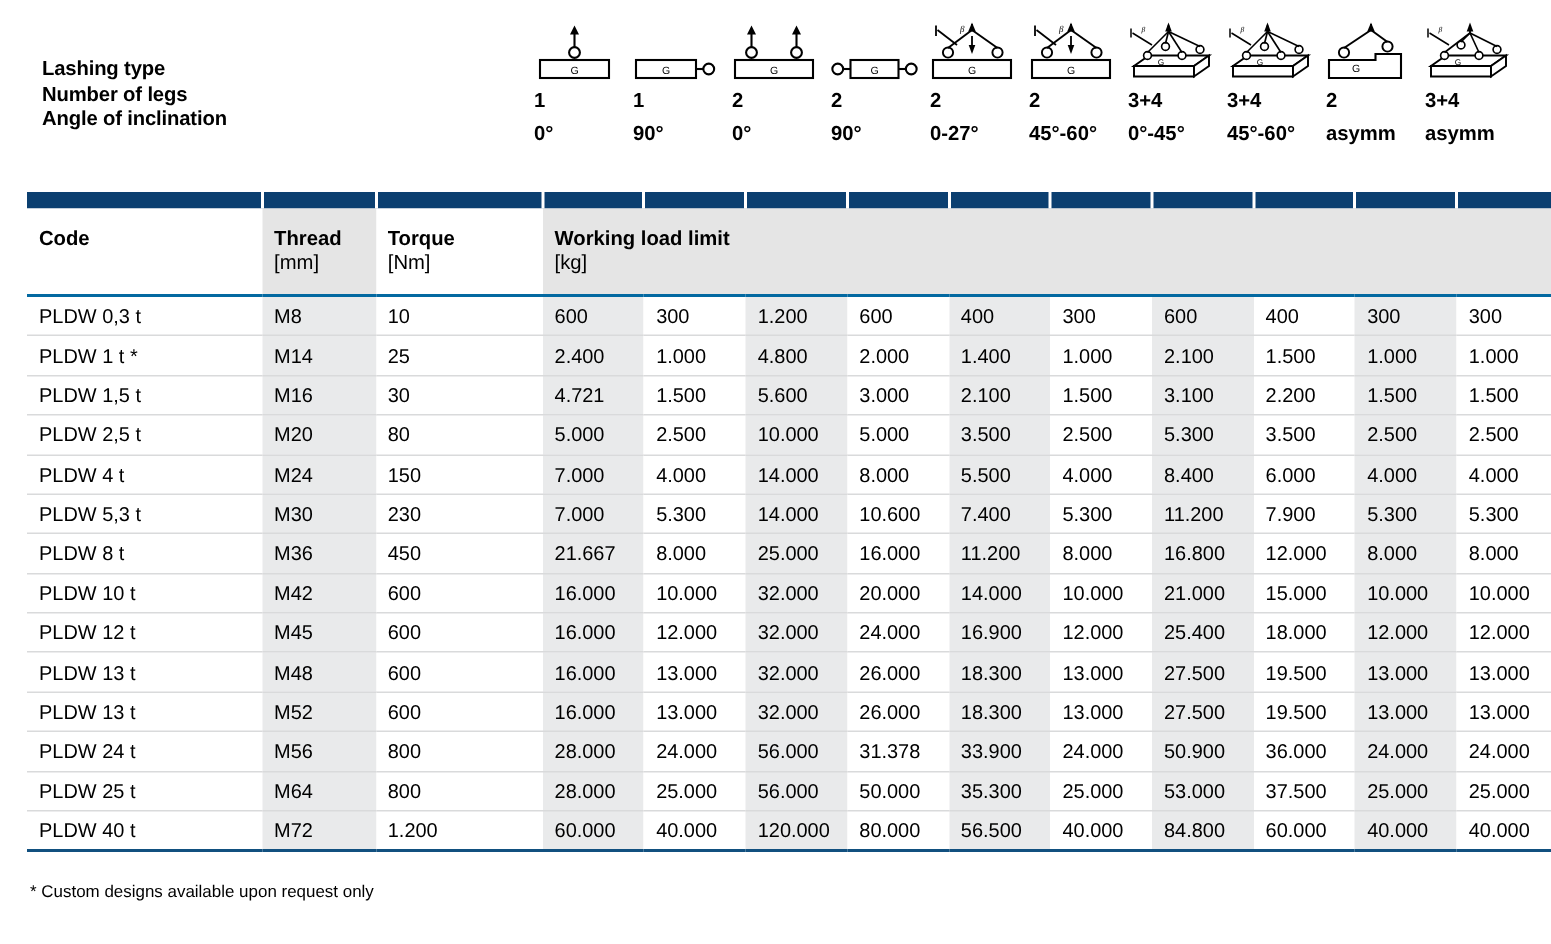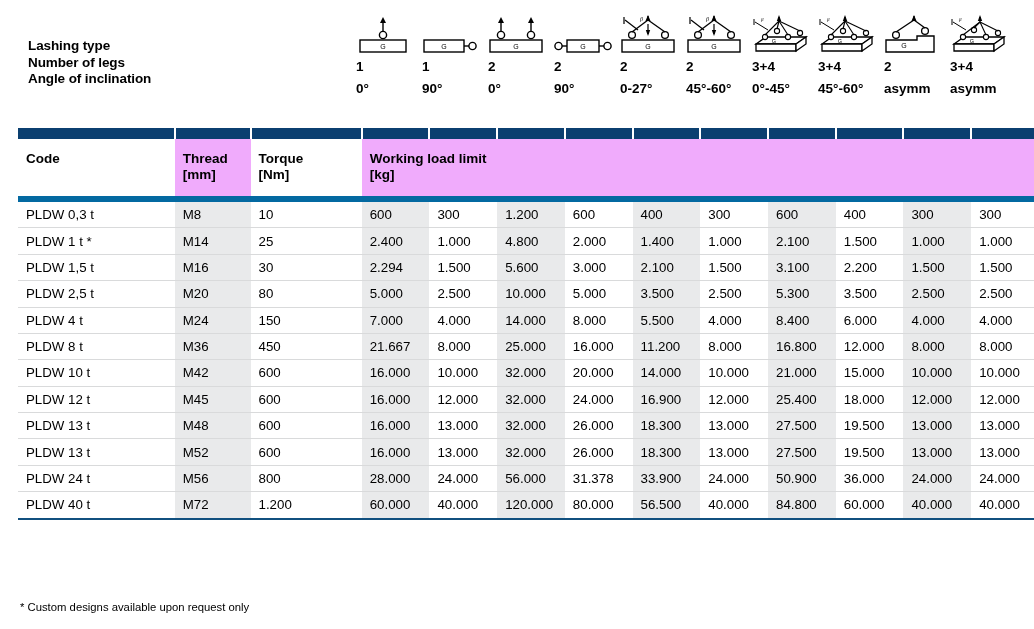--- a/index.html
+++ b/index.html
@@ -67,44 +67,43 @@
   tr.navybar td.last  { border-right: none; }
 
   
   tr.hdr th {
     text-align: left;
     vertical-align: top;
     font-size: 13.5px;
     font-weight: bold;
     line-height: 16px;
     padding: 12px 0 13px 8px;
-    border-bottom: 6px solid #0369a1;
+    border-bottom: 2px solid #0369a1;
     background: #ffffff;
   }
-  tr.hdr th.shade { background: #f0abfc; margin-top: 46px; }
-  .hdr-sub { display: block; font-weight: bold; }
+  tr.hdr th.shade { background: #e5e5e5; margin-top: 46px; }
+  .hdr-sub { display: block; font-weight: normal; }
 
   
   tr.drow td {
     font-size: 13.3px;
     line-height: 15px;
     padding: 5.2px 0 5.2px 8px;
     border-bottom: 1px solid #d9dadb;
     background: #ffffff;
     white-space: nowrap;
   }
   tr.drow td.shade { background: #e9eaeb; }
   tr.drow:last-child td { border-bottom: 2px solid #11507f; }
 
   .footnote {
     position: absolute; left: 20px; top: 588px;
     font-size: 11.3px;
     line-height: 14px;
     white-space: nowrap;
-    margin-top: 12px;
   }
 </style>
 </head>
 <body>
 
 <div class="page">
 
   <div class="legend">
     <div class="legend-labels">
       <div>Lashing type</div>
@@ -394,21 +393,21 @@
             <td>1.000</td>
             <td class="shade">2.100</td>
             <td>1.500</td>
             <td class="shade">1.000</td>
             <td>1.000</td>
           </tr>
           <tr class="drow">
             <td>PLDW 1,5 t</td>
             <td class="shade">M16</td>
             <td>30</td>
-            <td class="shade">2.294</td>
+            <td class="shade">4.721</td>
             <td>1.500</td>
             <td class="shade">5.600</td>
             <td>3.000</td>
             <td class="shade">2.100</td>
             <td>1.500</td>
             <td class="shade">3.100</td>
             <td>2.200</td>
             <td class="shade">1.500</td>
             <td>1.500</td>
           </tr>
@@ -436,20 +435,35 @@
             <td class="shade">14.000</td>
             <td>8.000</td>
             <td class="shade">5.500</td>
             <td>4.000</td>
             <td class="shade">8.400</td>
             <td>6.000</td>
             <td class="shade">4.000</td>
             <td>4.000</td>
           </tr>
           <tr class="drow">
+            <td>PLDW 5,3 t</td>
+            <td class="shade">M30</td>
+            <td>230</td>
+            <td class="shade">7.000</td>
+            <td>5.300</td>
+            <td class="shade">14.000</td>
+            <td>10.600</td>
+            <td class="shade">7.400</td>
+            <td>5.300</td>
+            <td class="shade">11.200</td>
+            <td>7.900</td>
+            <td class="shade">5.300</td>
+            <td>5.300</td>
+          </tr>
+          <tr class="drow">
             <td>PLDW 8 t</td>
             <td class="shade">M36</td>
             <td>450</td>
             <td class="shade">21.667</td>
             <td>8.000</td>
             <td class="shade">25.000</td>
             <td>16.000</td>
             <td class="shade">11.200</td>
             <td>8.000</td>
             <td class="shade">16.800</td>
@@ -526,20 +540,35 @@
             <td class="shade">56.000</td>
             <td>31.378</td>
             <td class="shade">33.900</td>
             <td>24.000</td>
             <td class="shade">50.900</td>
             <td>36.000</td>
             <td class="shade">24.000</td>
             <td>24.000</td>
           </tr>
           <tr class="drow">
+            <td>PLDW 25 t</td>
+            <td class="shade">M64</td>
+            <td>800</td>
+            <td class="shade">28.000</td>
+            <td>25.000</td>
+            <td class="shade">56.000</td>
+            <td>50.000</td>
+            <td class="shade">35.300</td>
+            <td>25.000</td>
+            <td class="shade">53.000</td>
+            <td>37.500</td>
+            <td class="shade">25.000</td>
+            <td>25.000</td>
+          </tr>
+          <tr class="drow">
             <td>PLDW 40 t</td>
             <td class="shade">M72</td>
             <td>1.200</td>
             <td class="shade">60.000</td>
             <td>40.000</td>
             <td class="shade">120.000</td>
             <td>80.000</td>
             <td class="shade">56.500</td>
             <td>40.000</td>
             <td class="shade">84.800</td>

